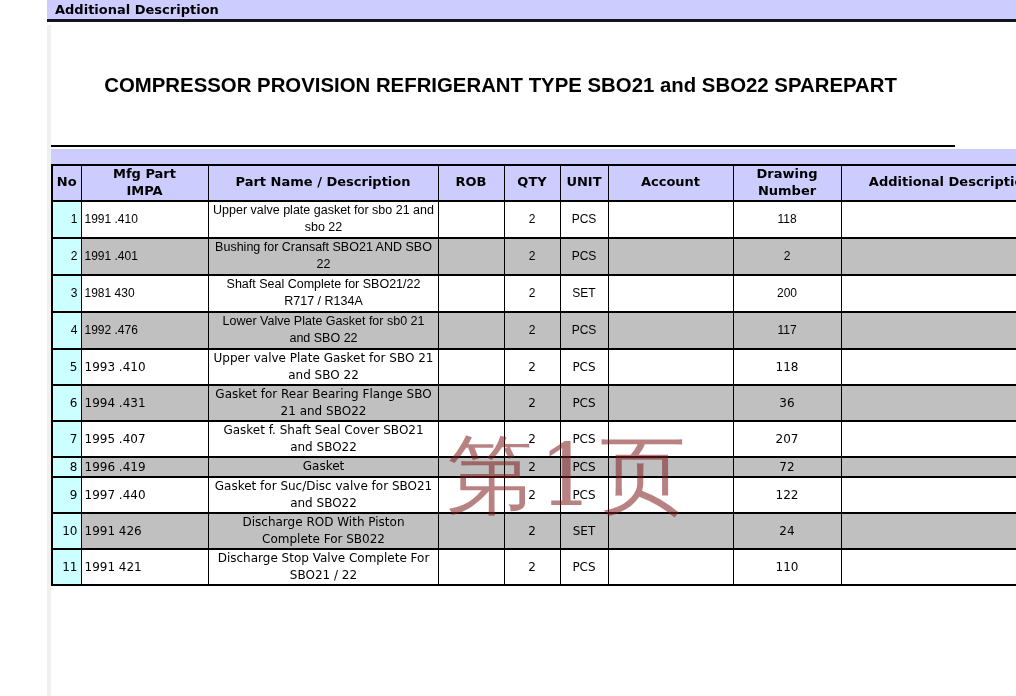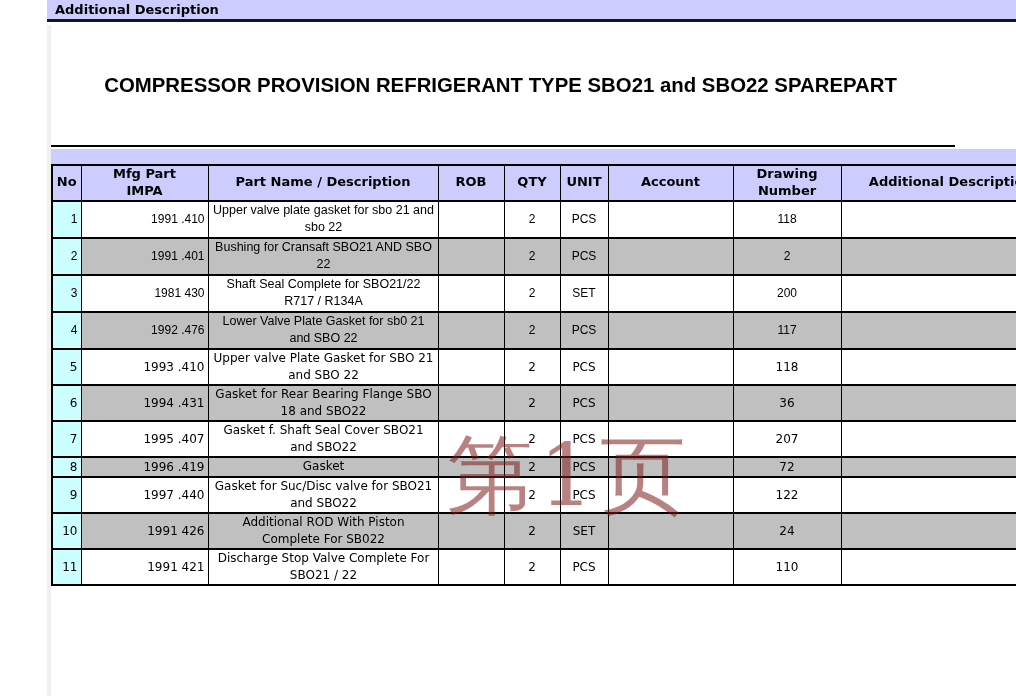--- a/index.html
+++ b/index.html
@@ -49,21 +49,21 @@
   #grid thead tr{height:35px;}
   #grid th{
     background:#ccccff;font-weight:bold;font-size:13px;text-align:center;
     font-family:"DejaVu Sans",sans-serif;line-height:1.3;
   }
   #grid tbody tr{height:36px;}
   #grid tbody tr.single{height:20px;}
   #grid tbody td{background:#ffffff;}
   #grid tbody tr.alt td{background:#c0c0c0;}
   #grid tbody td.no{background:#ccffff !important;text-align:right;padding-right:3px;}
-  #grid tbody td.mfg{text-align:right;}
+  #grid tbody td.mfg{text-align:left;}
   #grid tbody td.name{text-align:center;line-height:1.4;padding-left:4px;}
   #grid tbody td.ctr{text-align:center;}
   #grid tbody tr.fa td{font-family:"Liberation Sans",sans-serif;}
   #grid tbody tr td{font-family:"DejaVu Sans",sans-serif;}
   #grid tbody tr.fa td.name{font-size:12.5px;}
   
   #watermark{
     position:absolute;left:400px;top:432px;z-index:6;
     font-family:"DejaVu Serif",serif;font-size:86px;line-height:1;
     color:#7f1d1d;opacity:0.55;letter-spacing:6px;pointer-events:none;
@@ -175,21 +175,21 @@
       <td class="ctr">2</td>
       <td class="ctr">PCS</td>
       <td class="ctr"></td>
       <td class="ctr">118</td>
       <td class="ctr"></td>
     </tr>
 
     <tr class="alt">
       <td class="no">6</td>
       <td class="mfg">1994 .431</td>
-      <td class="name">Gasket for Rear Bearing Flange SBO 18 and SBO22</td>
+      <td class="name">Gasket for Rear Bearing Flange SBO 21 and SBO22</td>
       <td class="ctr"></td>
       <td class="ctr">2</td>
       <td class="ctr">PCS</td>
       <td class="ctr"></td>
       <td class="ctr">36</td>
       <td class="ctr"></td>
     </tr>
 
     <tr>
       <td class="no">7</td>
@@ -223,21 +223,21 @@
       <td class="ctr">2</td>
       <td class="ctr">PCS</td>
       <td class="ctr"></td>
       <td class="ctr">122</td>
       <td class="ctr"></td>
     </tr>
 
     <tr class="alt">
       <td class="no">10</td>
       <td class="mfg">1991 426</td>
-      <td class="name">Additional ROD With Piston Complete For SB022</td>
+      <td class="name">Discharge ROD With Piston Complete For SB022</td>
       <td class="ctr"></td>
       <td class="ctr">2</td>
       <td class="ctr">SET</td>
       <td class="ctr"></td>
       <td class="ctr">24</td>
       <td class="ctr"></td>
     </tr>
 
     <tr>
       <td class="no">11</td>

